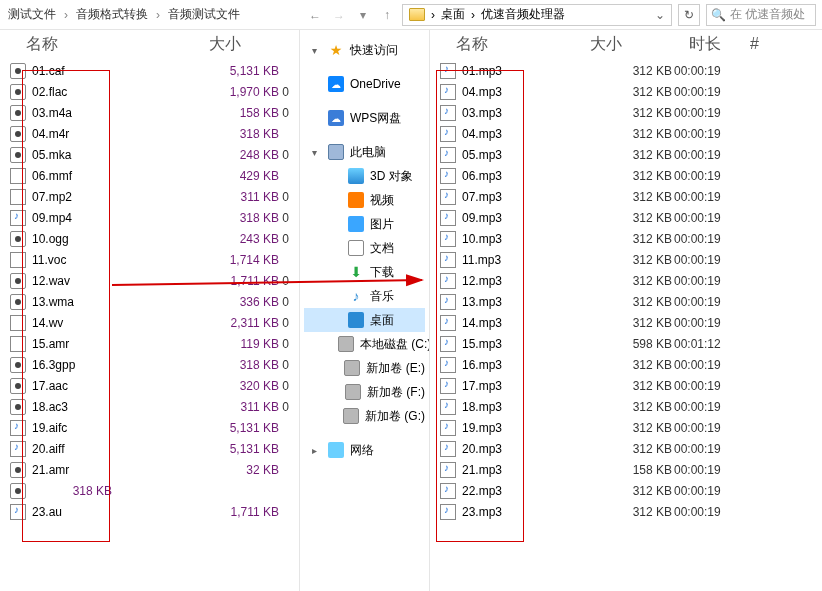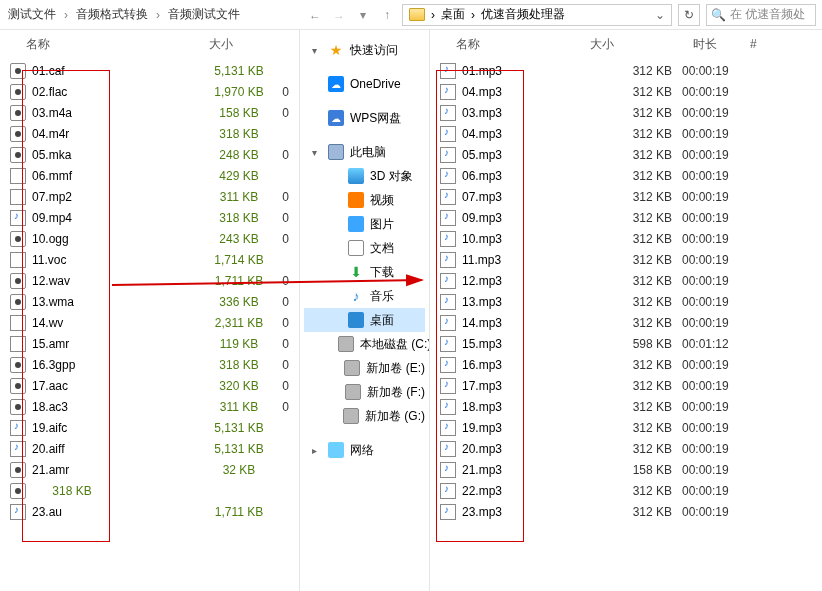--- a/index.html
+++ b/index.html
@@ -12,41 +12,41 @@
 .addr-bar .addr-box { flex: 1; border: 1px solid #ccc; height: 22px; display: flex; align-items: center; padding: 0 6px; gap: 6px; }
 .addr-bar .addr-box .folder-ico { width: 16px; height: 13px; background: linear-gradient(#ffe9a2,#f7c64a); border: 1px solid #c9a227; border-radius: 1px; }
 .addr-bar .addr-box .dd { color: #666; margin-left: auto; }
 .addr-bar .refresh { width: 22px; height: 22px; border: 1px solid #ccc; display: flex; align-items: center; justify-content: center; color: #555; cursor: pointer; }
 .search-box { width: 110px; height: 22px; border: 1px solid #ccc; display: flex; align-items: center; padding: 0 4px; color: #888; gap: 4px; }
 .layout { display: flex; height: 561px; }
 .left-pane { width: 300px; position: relative; border-right: 1px solid #e5e5e5; }
 .mid-tree { width: 130px; border-right: 1px solid #e5e5e5; overflow: hidden; }
 .right-pane { flex: 1; position: relative; }
 .col-head { display: flex; height: 28px; align-items: center; padding: 0 10px; color: #555; }
-.col-head > div { font-size: 12px; }
+.col-head > div { font-size: 16px; }
 .left-pane .col-head .c-name { flex: 1; padding-left: 16px; }
 .left-pane .col-head .c-size { width: 80px; text-align: left; }
 .right-pane .col-head .c-name { width: 150px; padding-left: 16px; }
 .right-pane .col-head .c-size { width: 70px; text-align: left; }
 .right-pane .col-head .c-dur { width: 90px; text-align: center; }
 .right-pane .col-head .c-num { width: 20px; text-align: left; }
 .file-list { padding: 2px 10px; }
 .file-row { display: flex; align-items: center; height: 21px; }
 .ico { width: 16px; height: 16px; margin-right: 6px; flex-shrink: 0; display: flex; align-items: center; justify-content: center; position: relative; }
 .ico-audio { background: #fff; border: 1px solid #888; border-radius: 2px; }
 .ico-audio::after { content: ""; position: absolute; width: 6px; height: 6px; border-radius: 50%; background: #444; left: 4px; top: 4px; }
 .ico-doc { background: #fff; border: 1px solid #888; }
 .ico-mp3 { background: #fff; border: 1px solid #888; }
 .ico-mp3::after { content: "♪"; position: absolute; font-size: 10px; color: #1e6fd9; left: 3px; top: -1px; }
 .left-pane .fname { flex: 1; white-space: nowrap; overflow: hidden; }
-.left-pane .fsize { width: 80px; text-align: center; color: #4d7c0f; white-space: nowrap; }
+.left-pane .fsize { width: 80px; text-align: right; color: #701a75; white-space: nowrap; }
 .left-pane .fextra { width: 10px; text-align: right; color: #333; }
 .right-pane .fname { width: 130px; white-space: nowrap; overflow: hidden; }
 .right-pane .fsize { width: 80px; text-align: right; color: #333; white-space: nowrap; }
-.right-pane .fdur { width: 90px; text-align: left; padding-left: 10px; color: #333; }
+.right-pane .fdur { width: 90px; text-align: left; padding-left: 2px; color: #333; }
 .red-box { position: absolute; border: 1px solid #d40000; pointer-events: none; }
 .tree { padding: 8px 4px; }
 .tree-item { display: flex; align-items: center; height: 24px; gap: 6px; padding-left: 8px; cursor: pointer; white-space: nowrap; }
 .tree-item.indent { padding-left: 28px; }
 .tree-item .chev { width: 10px; color: #666; font-size: 10px; }
 .tree-item.active { background: #cde8ff; }
 .t-ico { width: 16px; height: 16px; border-radius: 2px; flex-shrink: 0; display: flex; align-items: center; justify-content: center; font-size: 10px; }
 .t-star { color: #f0a30a; font-size: 14px; }
 .t-cloud1 { background: #0a84ff; color: #fff; }
 .t-cloud2 { background: #3b7dd8; color: #fff; }

